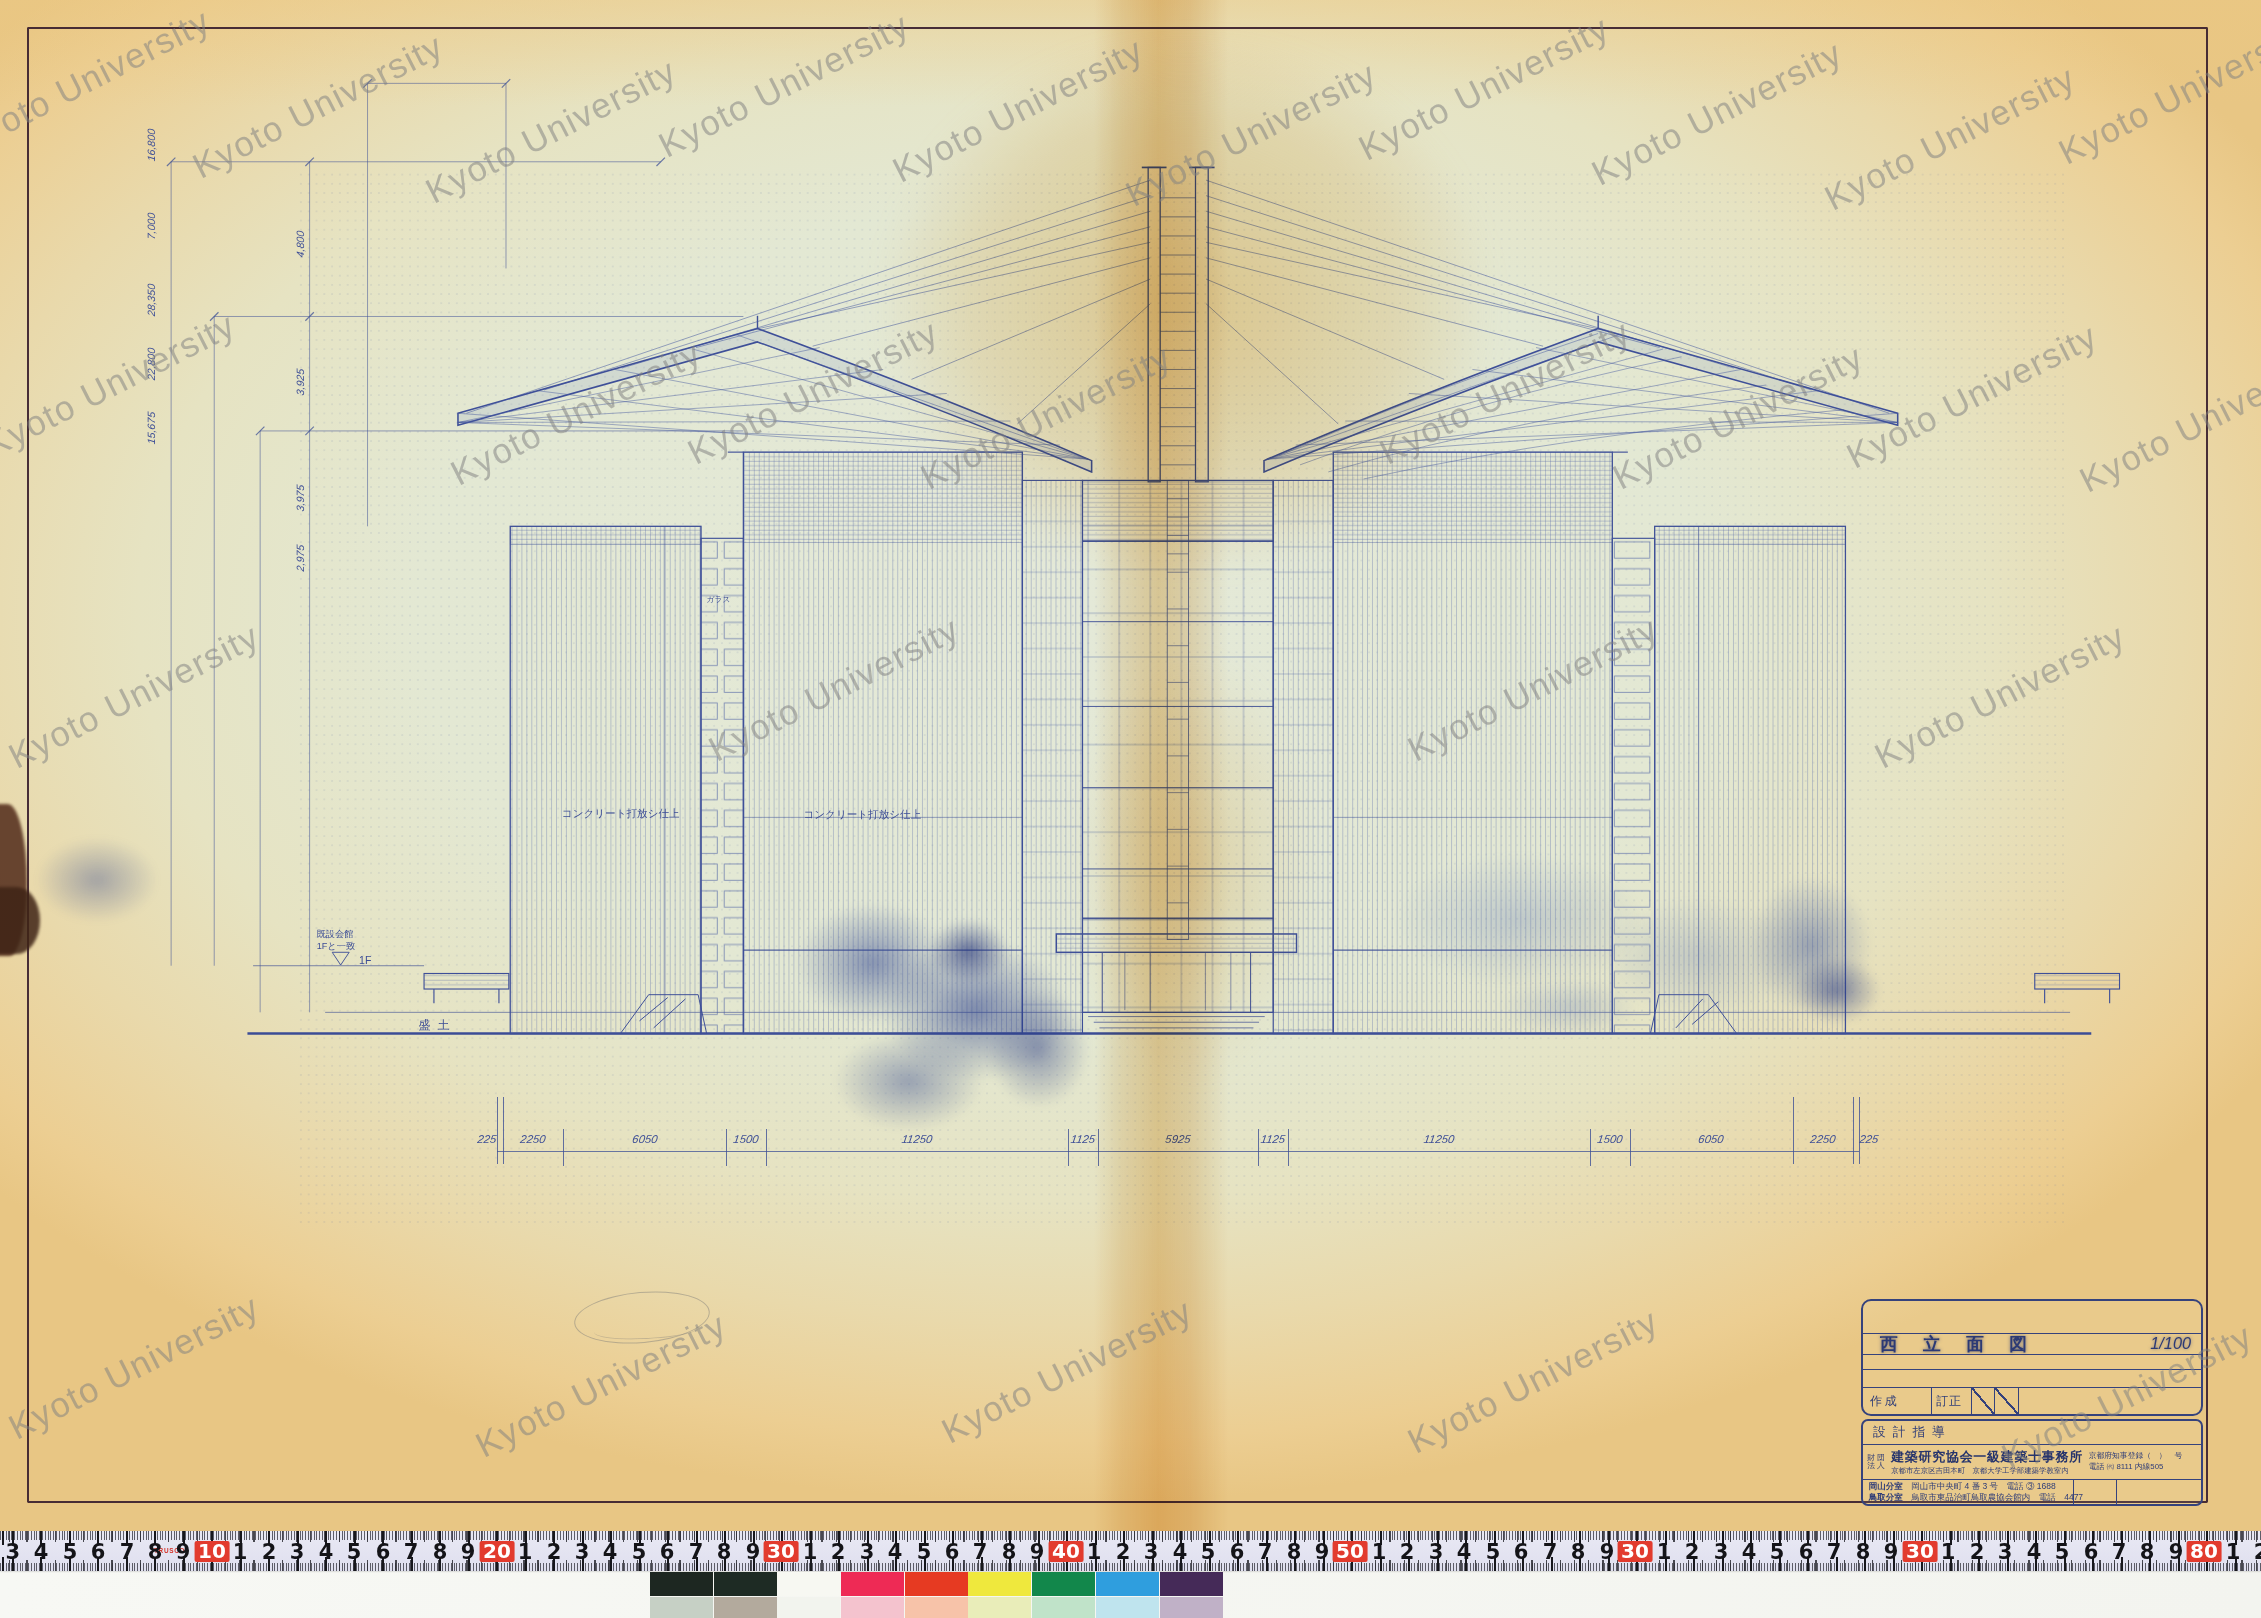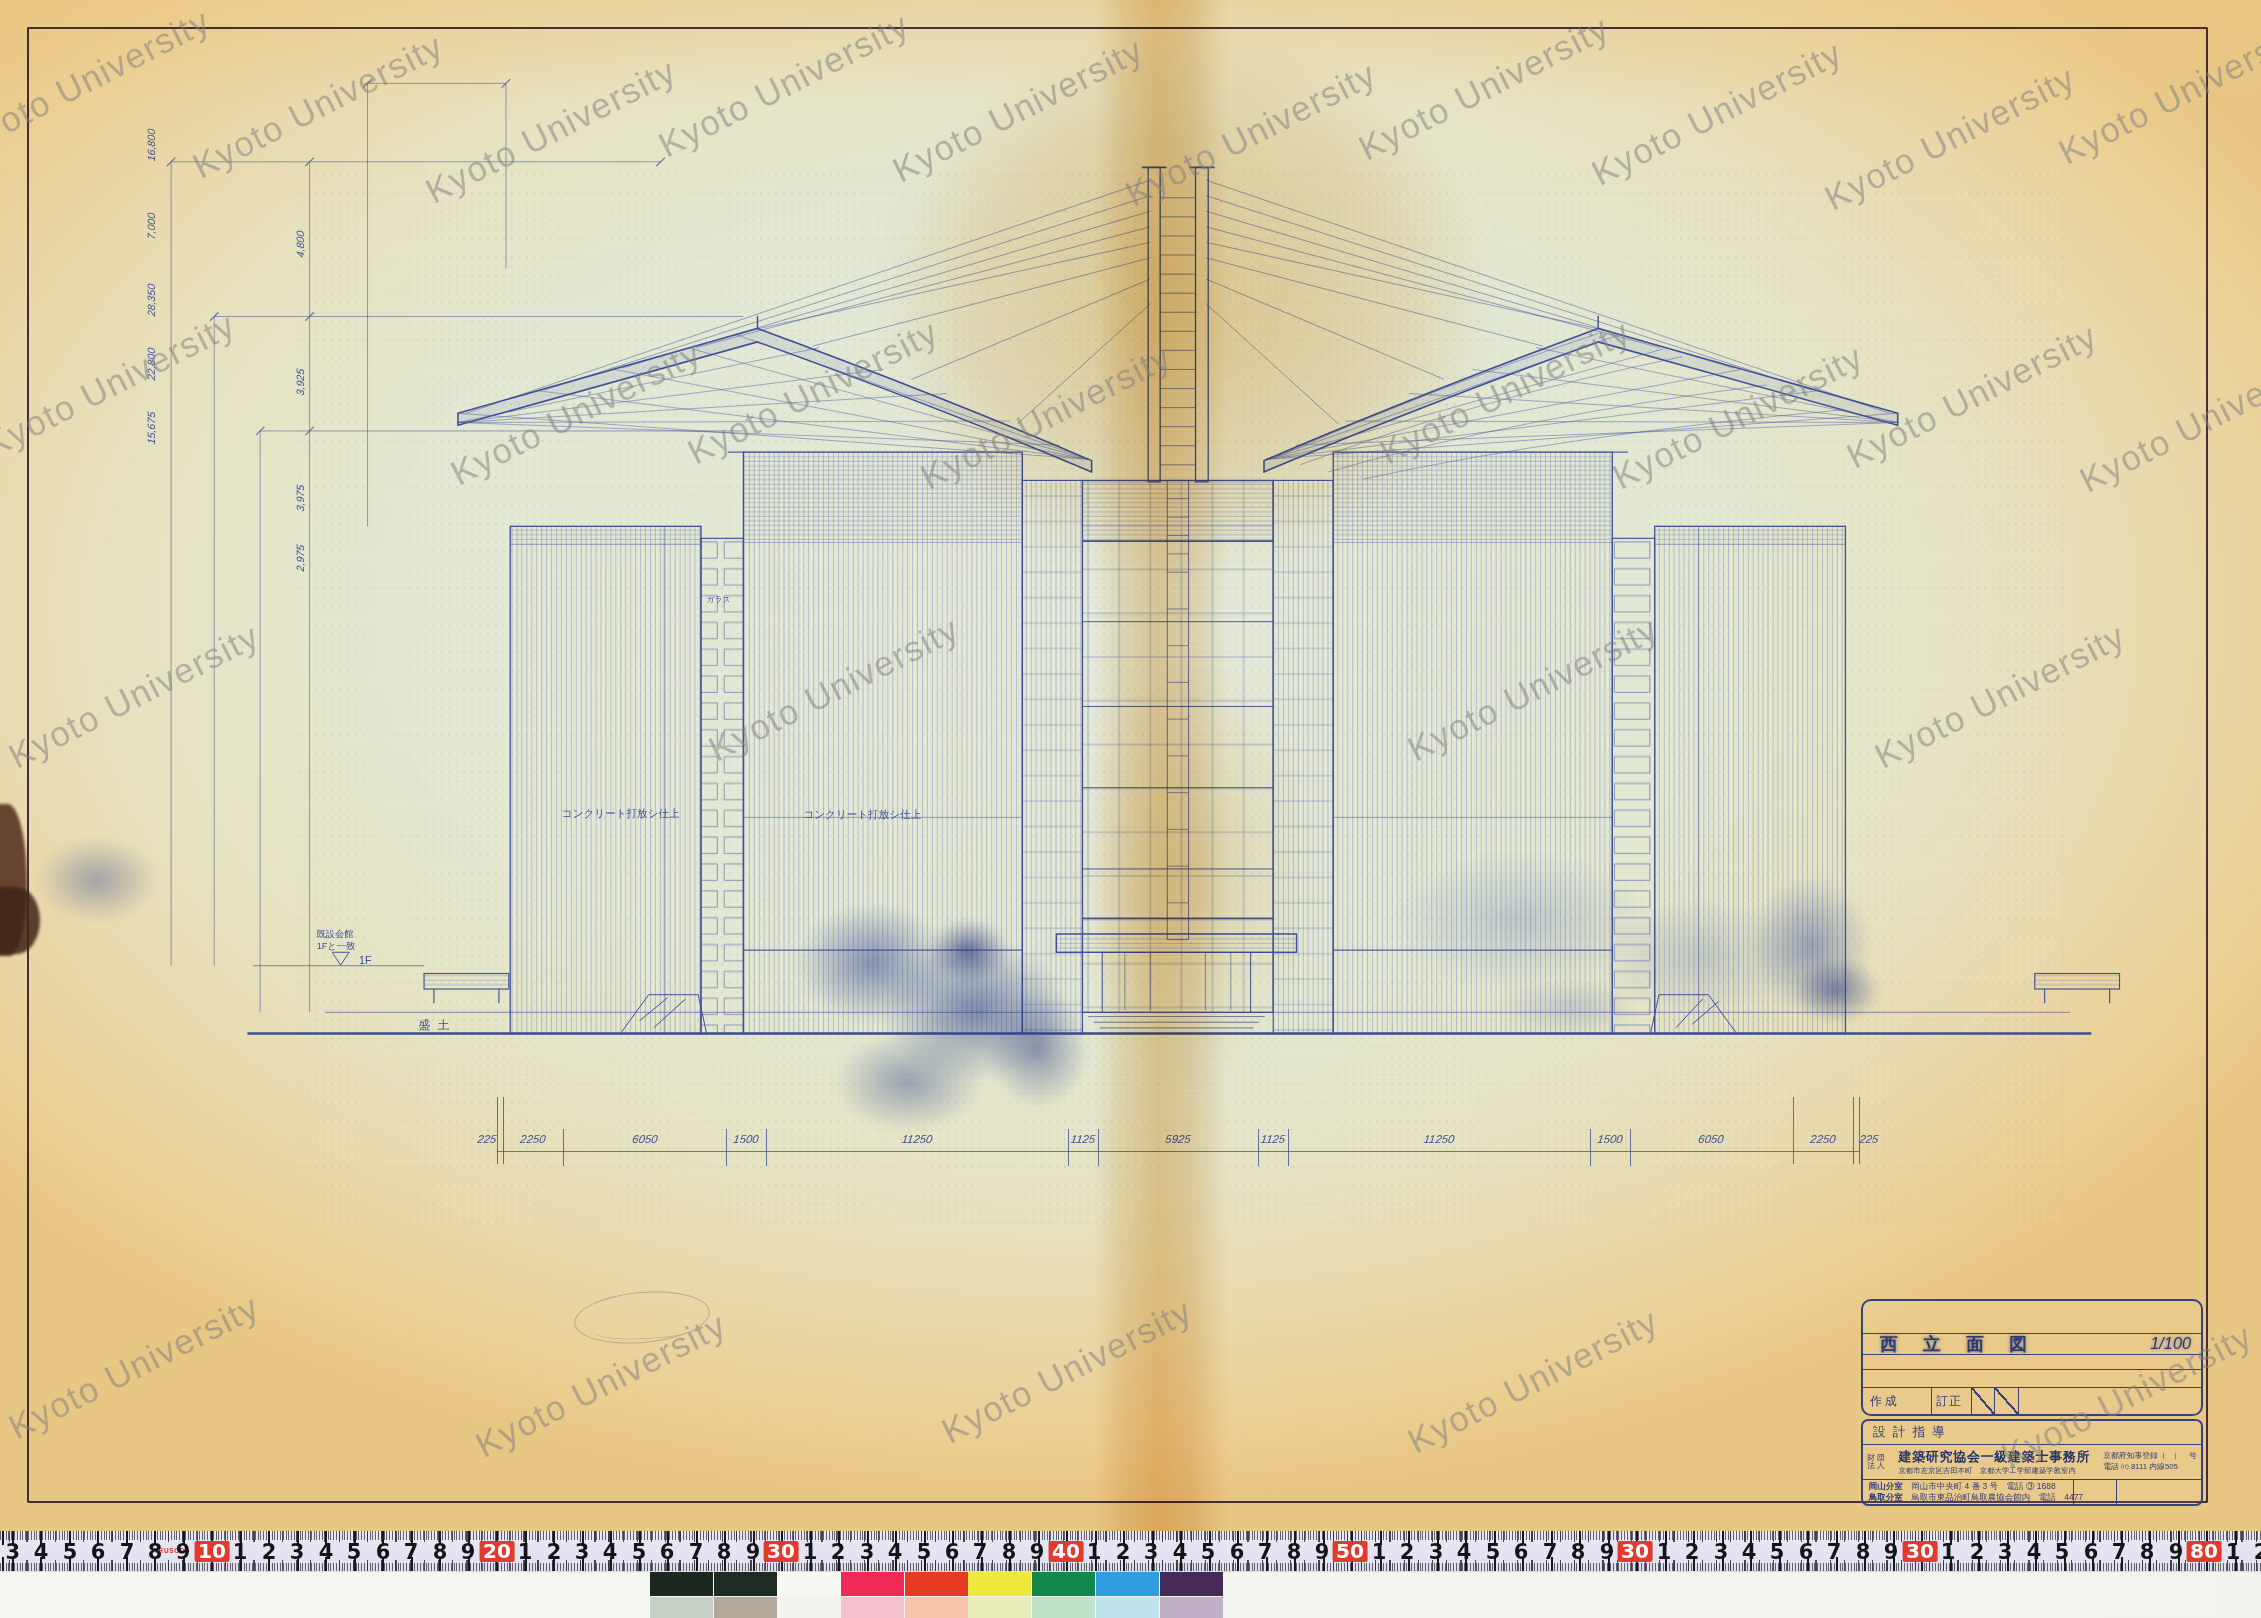--- a/index.html
+++ b/index.html
@@ -55,21 +55,21 @@
   .tb-row:last-child{border-bottom:none;}
   .tb-title-row{height:21px;display:flex;align-items:center;}
   .tb-title{margin-left:17px;font-size:17.7px;font-weight:bold;letter-spacing:25.4px;color:#2c3a74;text-shadow:0 0 3.5px rgba(44,58,116,.75);white-space:nowrap;}
   .tb-scale{position:absolute;right:10px;top:0.7px;font-size:16.3px;font-style:italic;color:#2c3a74;text-shadow:0 0 3.5px rgba(44,58,116,.6);}
   .tb-make-row{height:25.4px;display:flex;}
   .tb-cell{border-right:1.1px solid #35427c;box-sizing:border-box;height:100%;display:flex;align-items:center;}
   .tb-cell:last-child{border-right:none;}
   .slash{background:linear-gradient(to top right, transparent 47%, #35427c 47% 53%, transparent 53%);}
   .tb-label{font-size:12px;letter-spacing:2.8px;padding-left:7px;}
   .tb-guid{height:24px;display:flex;align-items:center;font-size:12.7px;letter-spacing:7px;padding-left:10px;box-sizing:border-box;}
-  .tb-org{height:35px;display:flex;align-items:stretch;padding:1.4px 4.2px;box-sizing:border-box;justify-content:space-between;}
+  .tb-org{height:35px;display:flex;align-items:stretch;padding:1.4px 4.2px;box-sizing:border-box;}
   .org-type{display:flex;flex-direction:column;justify-content:center;font-size:7.8px;line-height:8.5px;letter-spacing:2.1px;margin-right:4.2px;}
   .org-main{display:flex;flex-direction:column;justify-content:center;}
   .org-name{font-size:13px;font-weight:bold;color:#26346c;white-space:nowrap;letter-spacing:0.7px;}
   .org-addr{font-size:7.4px;white-space:nowrap;margin-top:0.7px;}
   .org-right{margin-left:5.7px;display:flex;flex-direction:column;justify-content:center;font-size:7.8px;line-height:10.6px;white-space:nowrap;}
   .tb-branch{height:24px;position:relative;font-size:8.5px;line-height:11.3px;padding:0.7px 0 0 5.7px;box-sizing:border-box;}
   .branch-line{white-space:nowrap;}
   .tb-bdiv1,.tb-bdiv2{position:absolute;top:0;bottom:0;width:1.1px;background:#35427c;}
   .tb-bdiv1{left:210px;} .tb-bdiv2{left:253px;}
   

